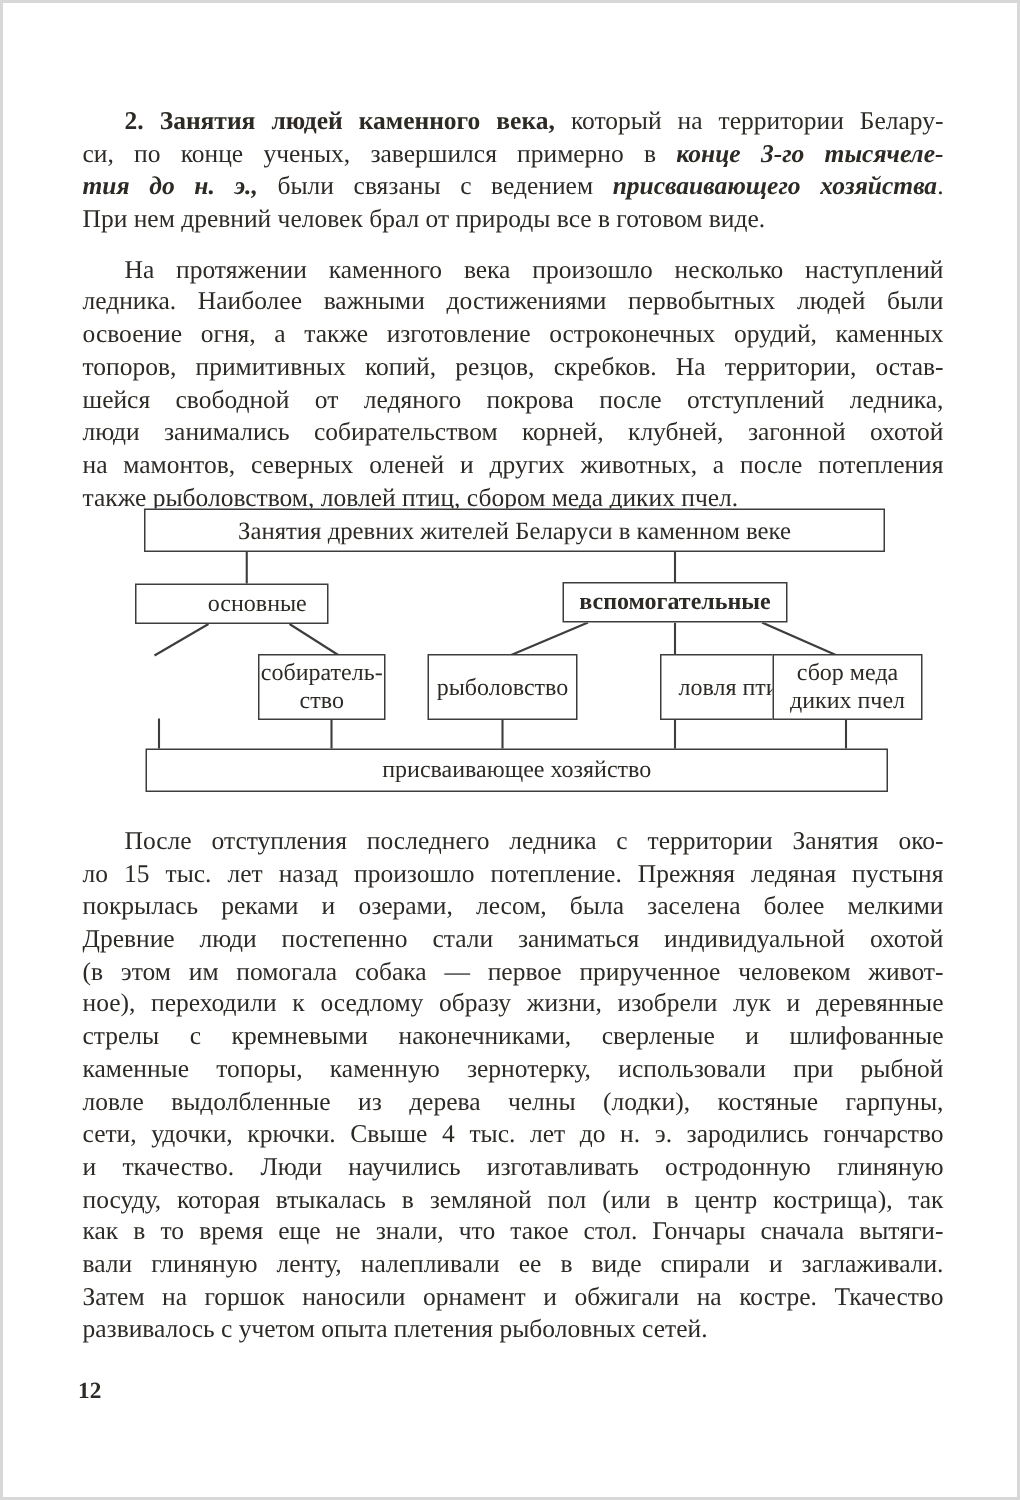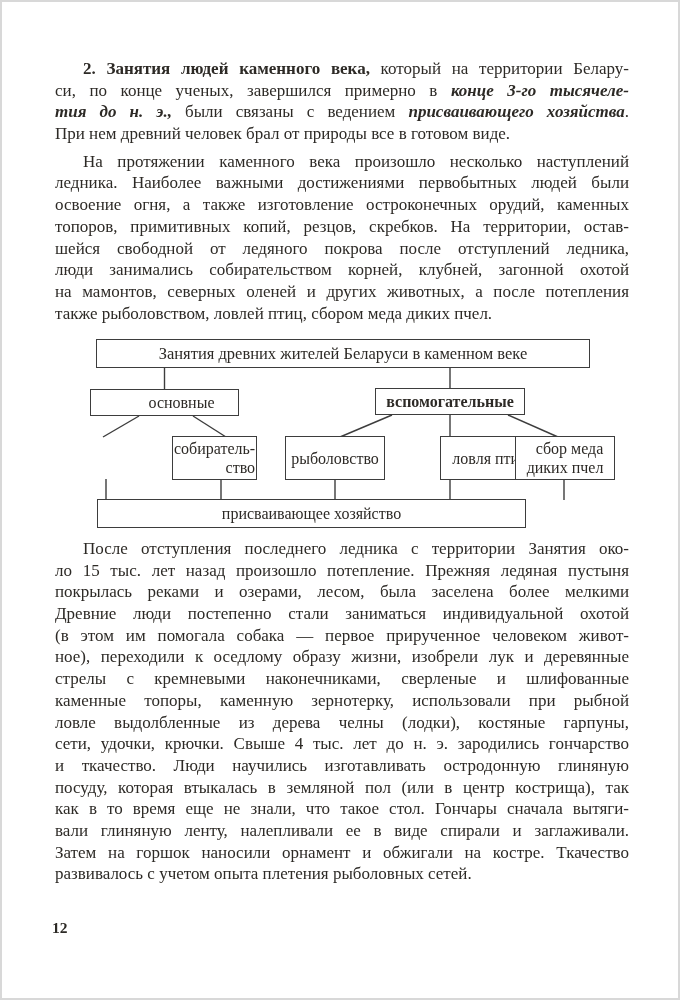--- a/index.html
+++ b/index.html
@@ -5,47 +5,47 @@
   html,body { margin:0; padding:0; background:#ffffff; }
   .page {
     position:relative; width:680px; height:1000px; box-sizing:border-box;
     background:#ffffff; border:2px solid #d8d8d8;
     font-family:"Liberation Serif","DejaVu Serif",serif;
     color:#2d2a26; overflow:hidden;
   }
   .textblock { position:absolute; left:53px; width:574px; font-size:17px; }
   .tb1 { top:56px; }
   .tb2 { top:536px; }
-  .para { margin:0 0 6px 0; }
+  .para { margin:12px 0 6px 0; }
   .line {
     height:21.7px; line-height:21.7px;
     text-align:justify; text-align-last:justify;
     white-space:normal; overflow:visible;
   }
   .line.last { text-align-last:left; }
   .line.indent { text-indent:28px; }
   .line span.b  { font-weight:bold; }
   .line span.bi { font-weight:bold; font-style:italic; }
 
   .diagram { position:absolute; left:0; top:336px; width:680px; height:195px; }
   .diagram svg { position:absolute; left:0; top:0; }
   .dbox {
     position:absolute; box-sizing:border-box; border:1.5px solid #3d3d3d;
     background:#ffffff; display:flex; align-items:center; justify-content:center;
-    text-align:right; font-size:16px; line-height:19px; white-space:pre-line;
+    text-align:center; font-size:16px; line-height:19px; white-space:pre-line;
   }
   #b-title  { left:94px;  top:1px;   width:494px; height:29px; font-size:16.5px; }
-  #b-main   { left:88px;  top:51px;  width:149px; height:27px;padding-left:34px; }
+  #b-main   { left:88px;  top:51px;  width:129px; height:27px;padding-left:34px; }
   #b-aux    { left:373px; top:50px;  width:150px; height:27px;font-weight:bold; }
   #b-hunt   { left:56px;  top:98px;  width:97px;  height:44px; }
   #b-gather { left:170px; top:98px;  width:85px;  height:44px; }
   #b-fish   { left:283px; top:98px;  width:100px; height:44px; }
   #b-fowl   { left:398px; top:98px;  width:100px; height:44px;margin-left:40px; }
   #b-honey  { left:513px; top:98px;  width:100px; height:44px; }
-  #b-econ   { left:95px;  top:161px; width:429px; height:29px; }
+  #b-econ   { left:95px;  top:161px; width:495px; height:29px; }
 
   .page-number {
     position:absolute; left:50px; top:917px;
     font-size:15.5px; font-weight:bold;
   }
 </style>
 </head>
 <body>
 
 <div class="page">

